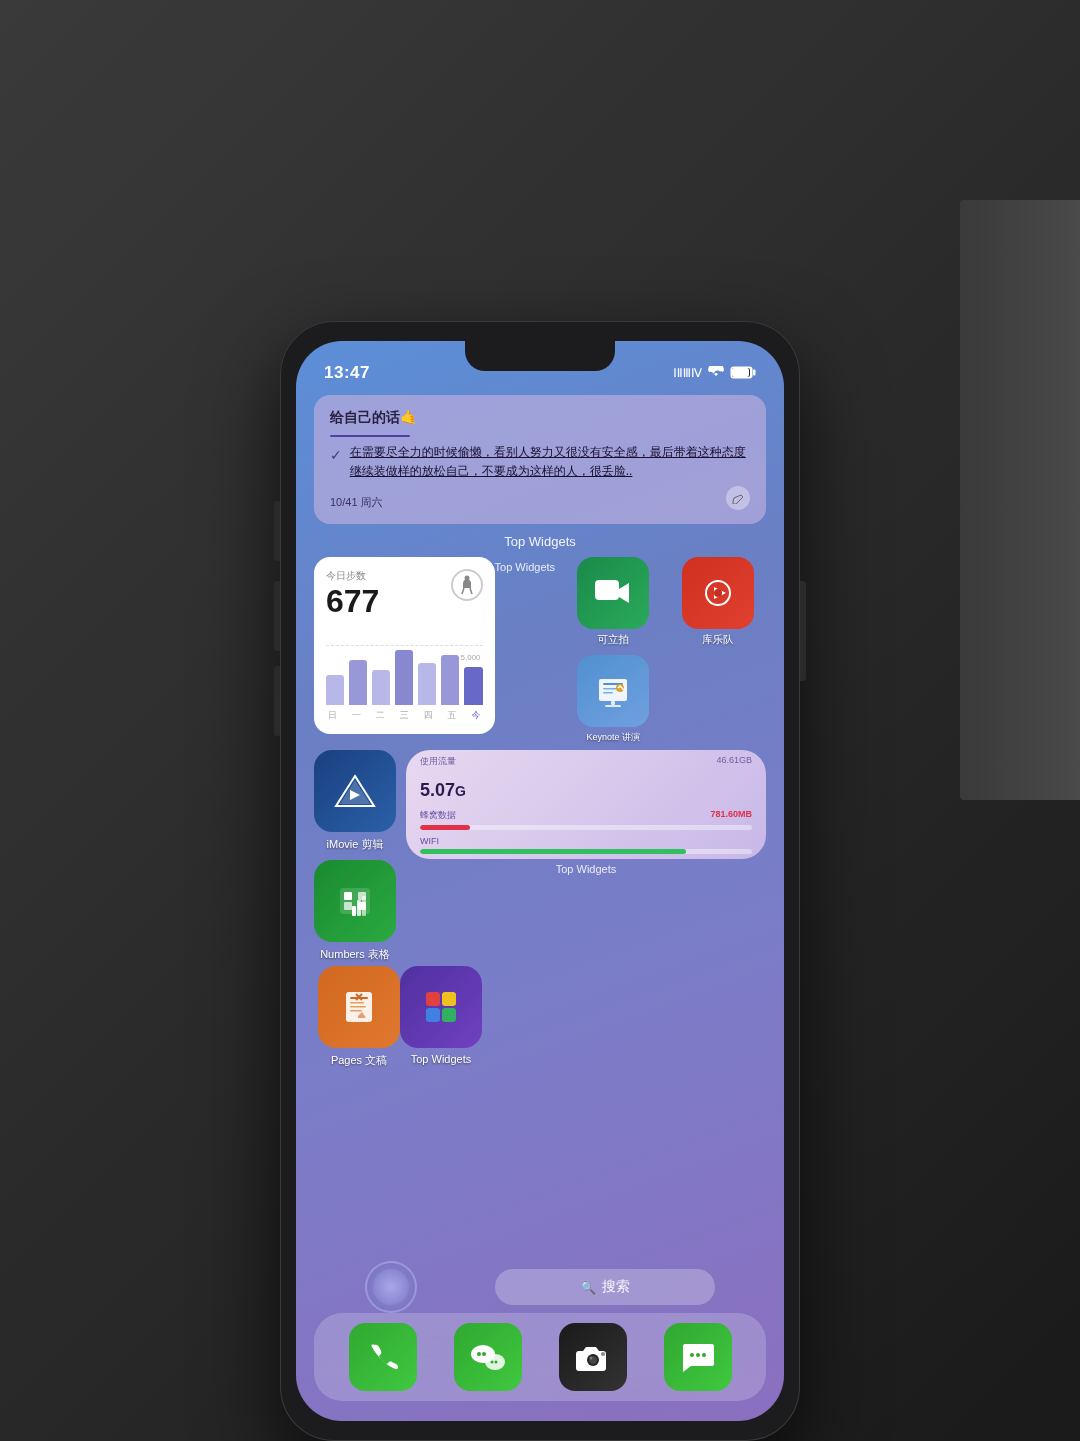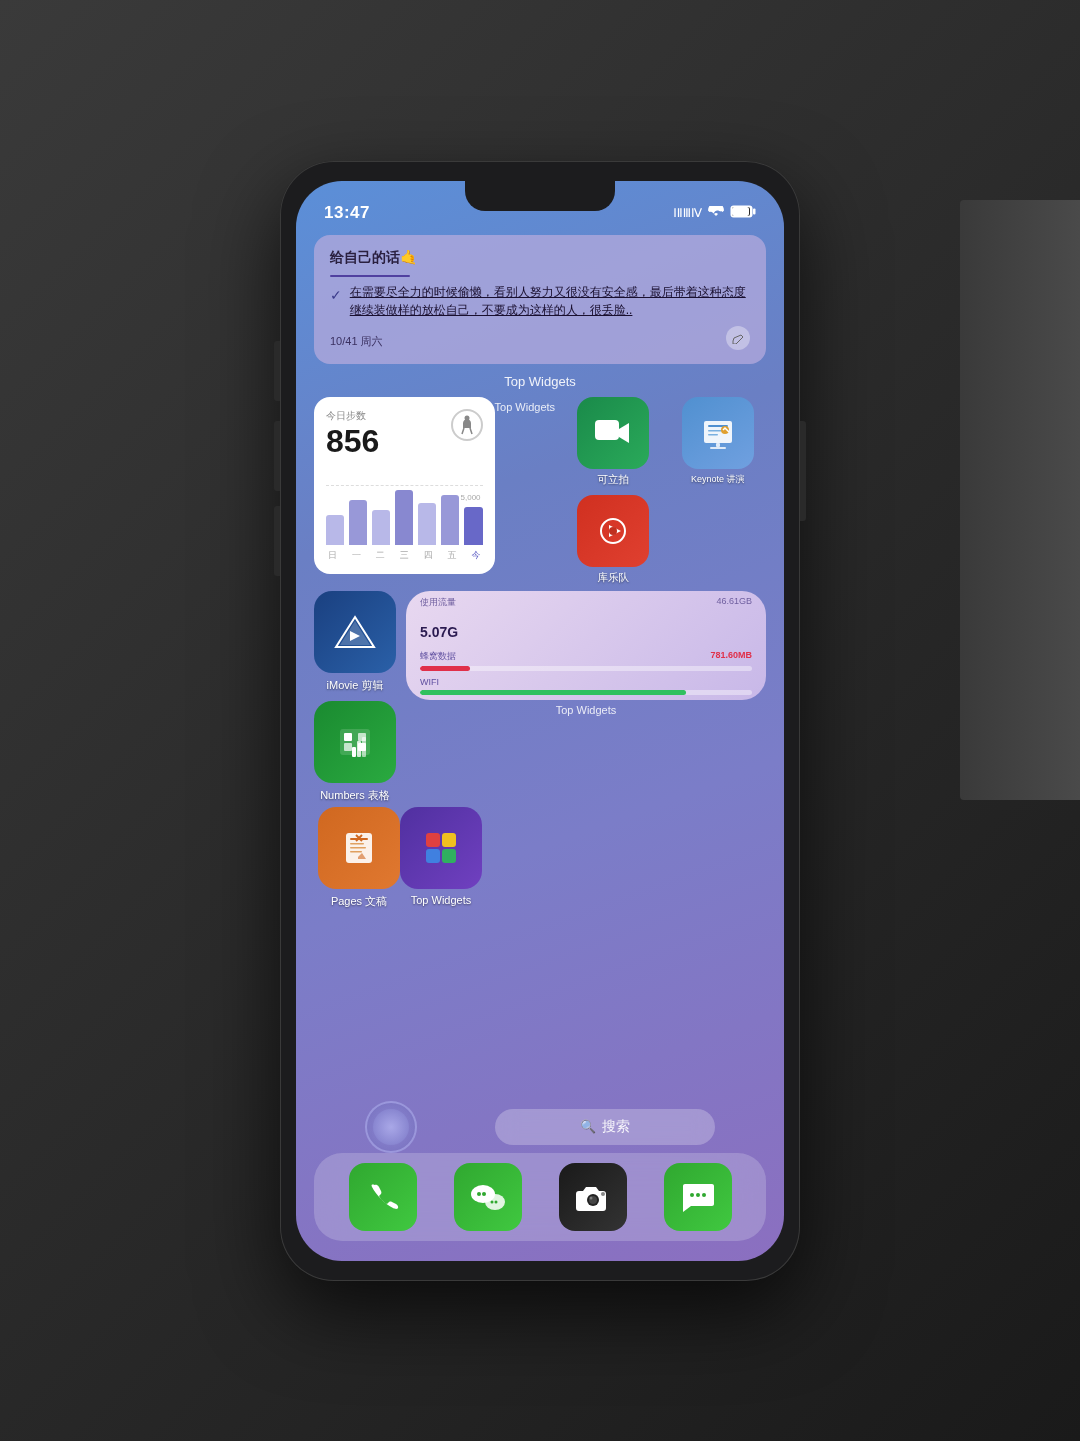--- a/index.html
+++ b/index.html
@@ -12,21 +12,21 @@
       justify-content: center;
       font-family: -apple-system, 'PingFang SC', sans-serif;
       overflow: hidden;
     }
 
     .desk-surface {
       width: 1080px;
       height: 1441px;
       background: linear-gradient(135deg, #3a3a3a 0%, #2a2a2a 50%, #1a1a1a 100%);
       display: flex;
-      align-items: center;
+      align-items: flex-end;
       justify-content: center;
       position: relative;
     }
 
     
     .laptop-hint {
       position: absolute;
       right: 0;
       top: 200px;
       width: 120px;
@@ -326,21 +326,21 @@
       margin-bottom: 4px;
       display: flex;
       justify-content: space-between;
     }
     .data-value {
       font-size: 26px;
       font-weight: 700;
       color: #2a1a50;
     }
     .data-value span {
-      font-size: 14px;
+      font-size: 18px;
     }
     .data-row-item {
       margin-top: 6px;
     }
     .data-row-label {
       font-size: 9px;
       color: #6050a0;
       display: flex;
       justify-content: space-between;
       margin-bottom: 3px;
@@ -523,21 +523,21 @@
 
         <div class="section-label">Top Widgets</div>
 
         <div class="widget-row">
 
           <div style="flex:1.2;display:flex;flex-direction:row;">
             <div class="step-widget">
               <div style="display:flex;justify-content:space-between;align-items:flex-start;">
                 <div>
                   <div class="step-label">今日步数</div>
-                  <div class="step-count">856</div>
+                  <div class="step-count">677</div>
                 </div>
                 <div style="width:32px;height:32px;border-radius:50%;border:2px solid #ccc;display:flex;align-items:center;justify-content:center;">
                   <svg width="16" height="20" viewBox="0 0 16 20" fill="none">
                     <circle cx="8" cy="3" r="2.5" fill="#888"></circle>
                     <path d="M4 8c0-2 2-4 4-4s4 2 4 4v5H4V8z" fill="#888"></path>
                     <path d="M5 13l-2 6M11 13l2 6" stroke="#888" stroke-width="1.5"></path>
                   </svg>
                 </div>
               </div>
 
@@ -587,44 +587,44 @@
               <div class="app-icon ic-facetime">
                 <svg width="40" height="36" viewBox="0 0 40 36" fill="white">
                   <rect x="2" y="5" width="24" height="20" rx="4" fill="white"></rect>
                   <path d="M26 14l10-6v20l-10-6V14z" fill="white"></path>
                 </svg>
               </div>
               <span class="app-label">可立拍</span>
             </div>
 
             <div class="app-icon-wrap">
+              <div class="app-icon ic-garageband">
+                <svg width="38" height="38" viewBox="0 0 38 38" fill="white">
+                  <circle cx="19" cy="19" r="12" stroke="white" stroke-width="2" fill="none"></circle>
+                  <path d="M15 13l12 6-12 6V13z" fill="white"></path>
+                  <circle cx="19" cy="19" r="4" fill="#c03020"></circle>
+                </svg>
+              </div>
+              <span class="app-label">库乐队</span>
+            </div>
+
+            <div class="app-icon-wrap">
               <div class="app-icon ic-keynote">
                 <svg width="40" height="40" viewBox="0 0 40 40">
                   <rect x="6" y="8" width="28" height="22" rx="2" fill="white" opacity="0.9"></rect>
                   <rect x="10" y="12" width="20" height="2" rx="1" fill="#5090d0"></rect>
                   <rect x="10" y="17" width="14" height="1.5" rx="0.75" fill="#7ab0e0"></rect>
                   <rect x="10" y="21" width="10" height="1.5" rx="0.75" fill="#7ab0e0"></rect>
                   <rect x="18" y="30" width="4" height="4" rx="1" fill="white" opacity="0.8"></rect>
                   <rect x="12" y="34" width="16" height="2" rx="1" fill="white" opacity="0.8"></rect>
                   <circle cx="27" cy="17" r="4" fill="#e0a030"></circle>
                   <path d="M25 17l2-2 4 4" stroke="white" stroke-width="1.5" fill="none"></path>
                 </svg>
               </div>
               <span class="app-label" style="font-size:9px;">Keynote 讲演</span>
-            </div>
-
-            <div class="app-icon-wrap">
-              <div class="app-icon ic-garageband">
-                <svg width="38" height="38" viewBox="0 0 38 38" fill="white">
-                  <circle cx="19" cy="19" r="12" stroke="white" stroke-width="2" fill="none"></circle>
-                  <path d="M15 13l12 6-12 6V13z" fill="white"></path>
-                  <circle cx="19" cy="19" r="4" fill="#c03020"></circle>
-                </svg>
-              </div>
-              <span class="app-label">库乐队</span>
             </div>
 
           </div>
         </div>
 
         <div class="mid-row">
 
           <div style="display:flex;flex-direction:column;gap:8px;">
 
             <div class="app-icon-lg-wrap">

